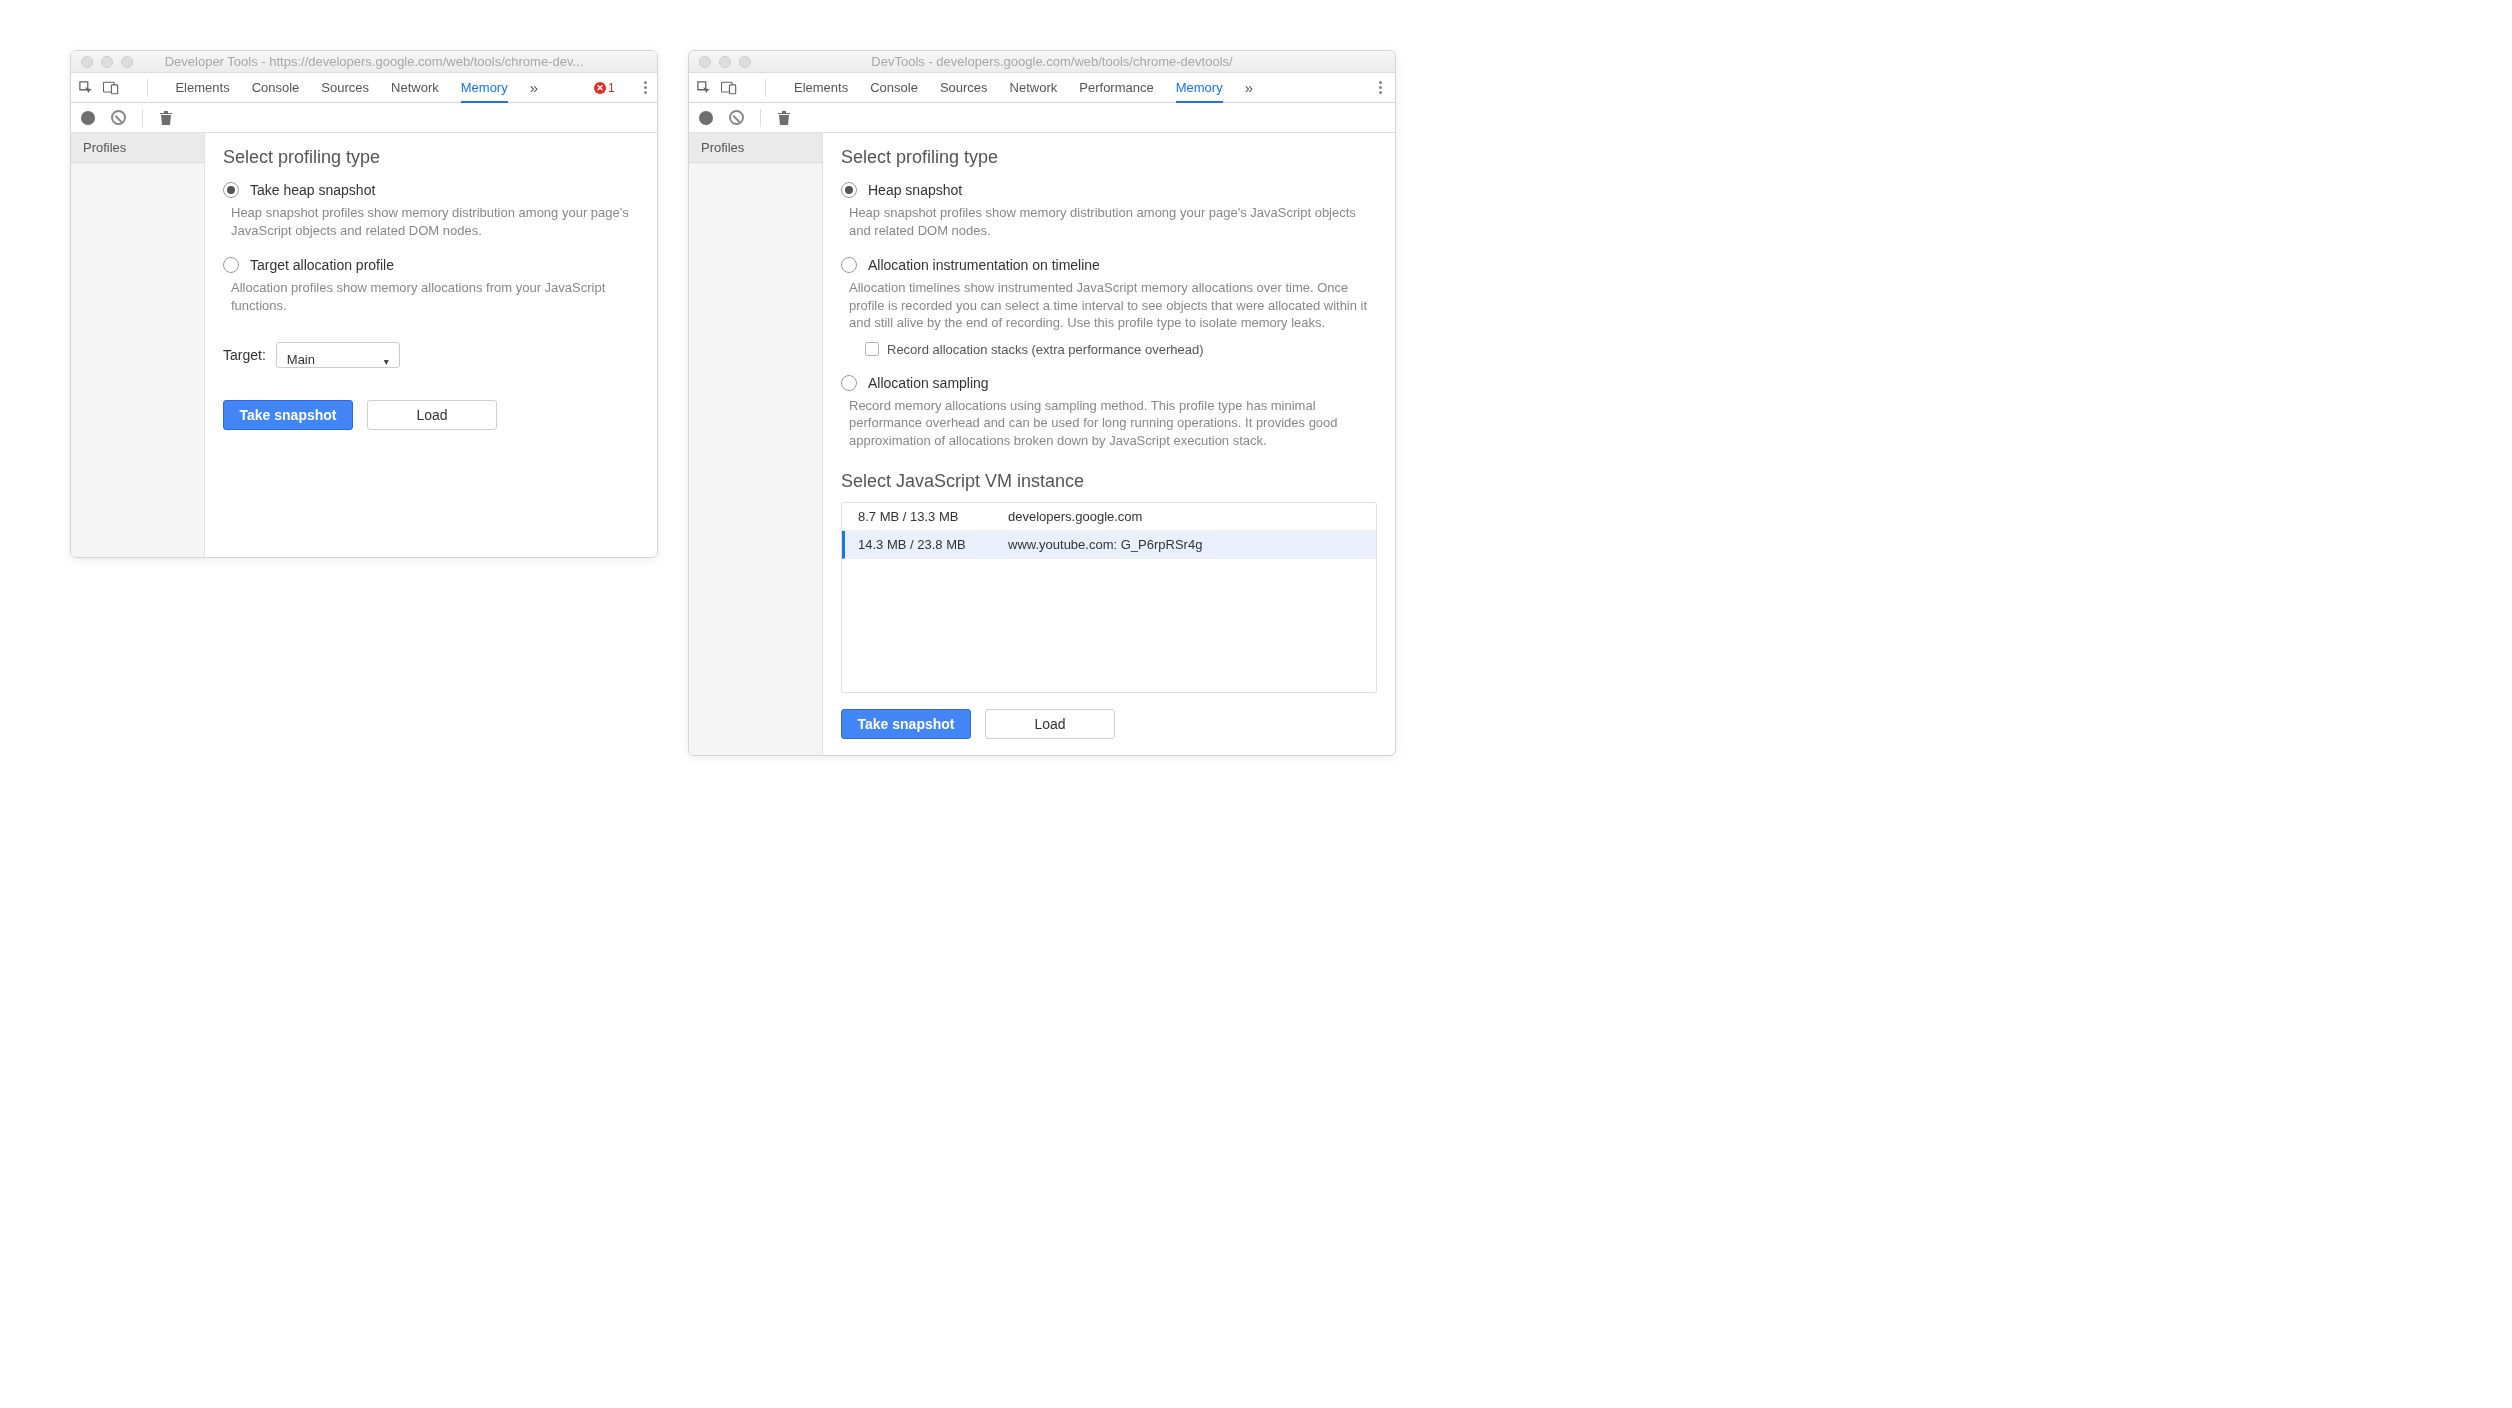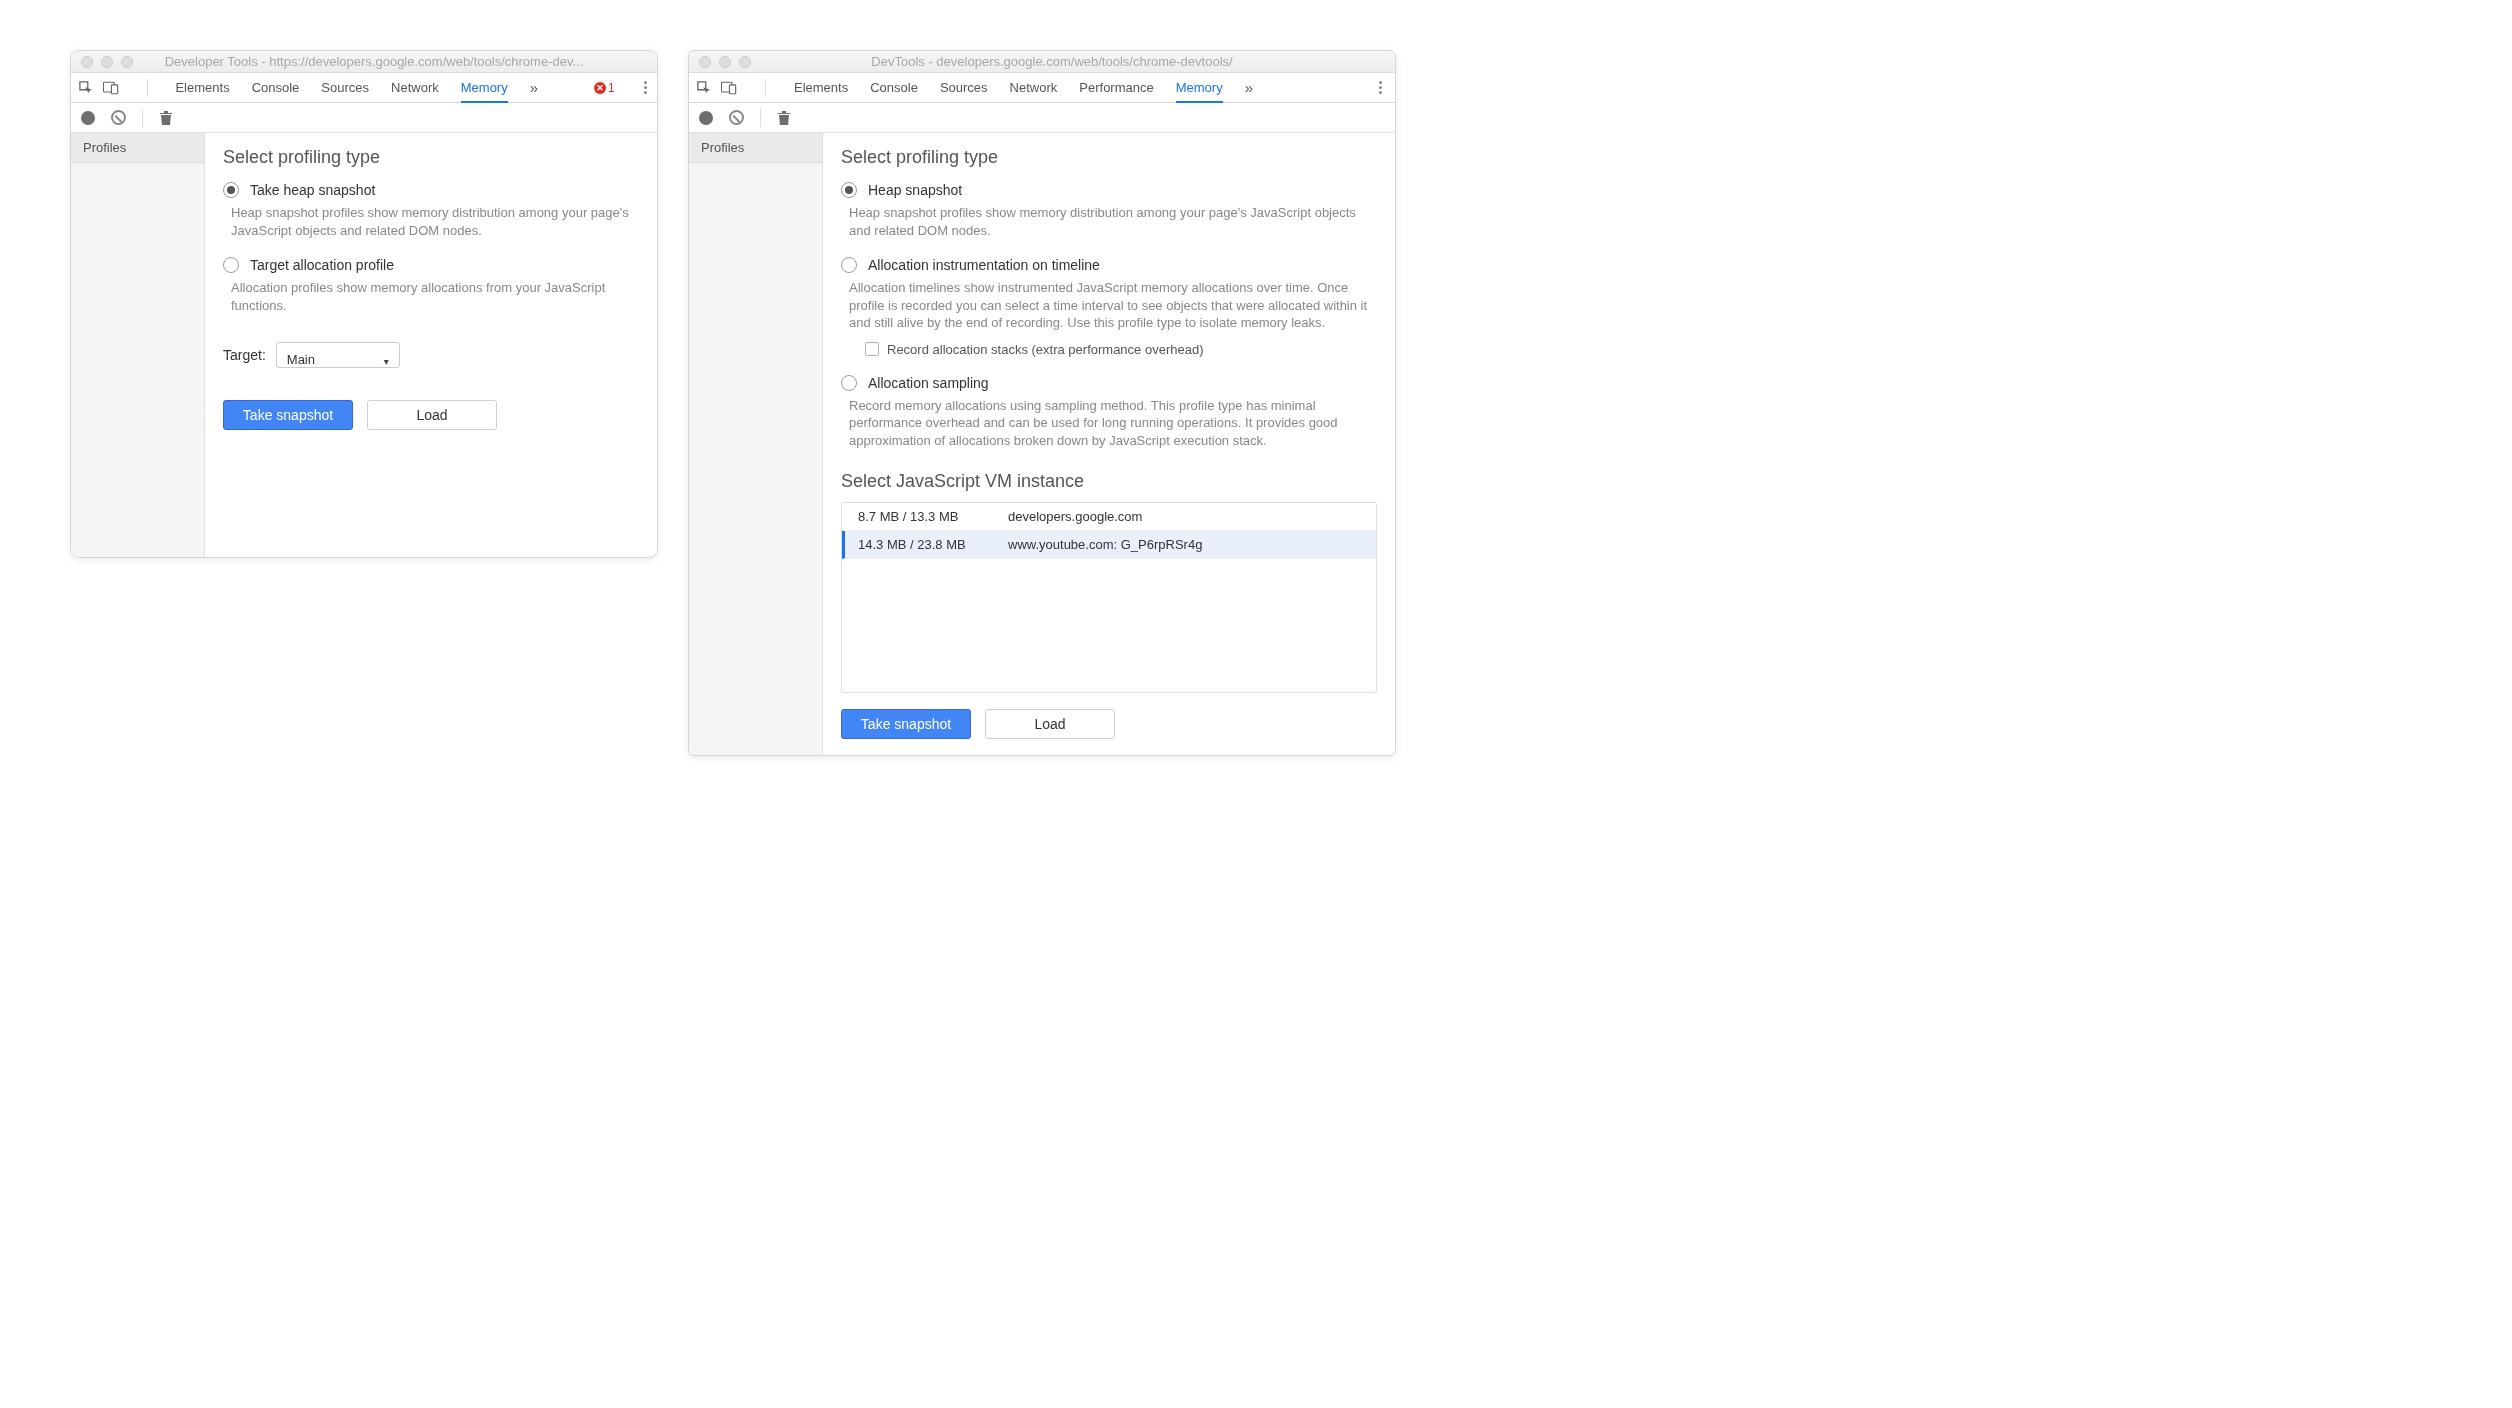--- a/index.html
+++ b/index.html
@@ -17,21 +17,21 @@
   }
   .window {
     background: #fff;
     border: 1px solid #d5d5d5;
     border-radius: 6px;
     box-shadow: 0 2px 8px rgba(0,0,0,0.08);
     display: flex;
     flex-direction: column;
     overflow: hidden;
   }
-  .win1 { width: 588px; height: 508px; border-radius: 9px; }
+  .win1 { width: 588px; height: 508px; }
   .win2 { width: 708px; height: 706px; }
 
   
   .titlebar {
     height: 22px;
     background: linear-gradient(#f6f6f6, #ececec);
     border-bottom: 1px solid #ddd;
     display: flex;
     align-items: center;
     padding: 0 10px;
@@ -229,21 +229,21 @@
   .btn-row { display: flex; gap: 14px; margin-top: 16px; }
   .btn {
     height: 30px; min-width: 130px;
     border-radius: 3px;
     font-size: 14px;
     display: flex; align-items: center; justify-content: center;
     cursor: pointer;
   }
   .btn.primary {
     background: #4285f4; color: #fff; border: 1px solid #3367d6;
-    font-weight: 400;
+    font-weight: 700;
   }
   .btn.secondary {
     background: #fff; color: #333; border: 1px solid #cfcfcf;
   }
   .inspect-icon { width:14px; height:14px; }
   .device-icon { width:16px; height:14px; }
 </style>
 </head>
 <body>
 

